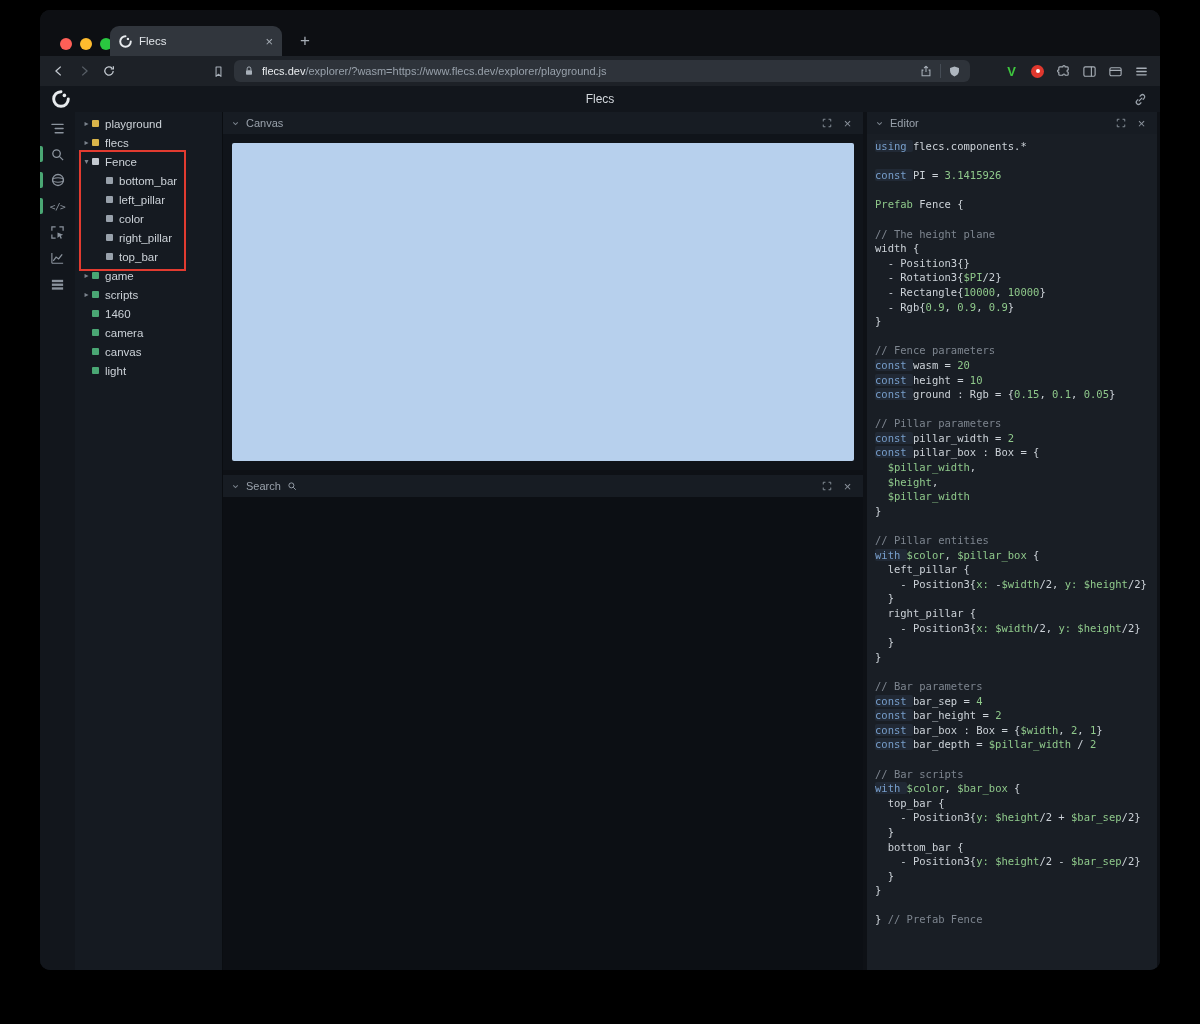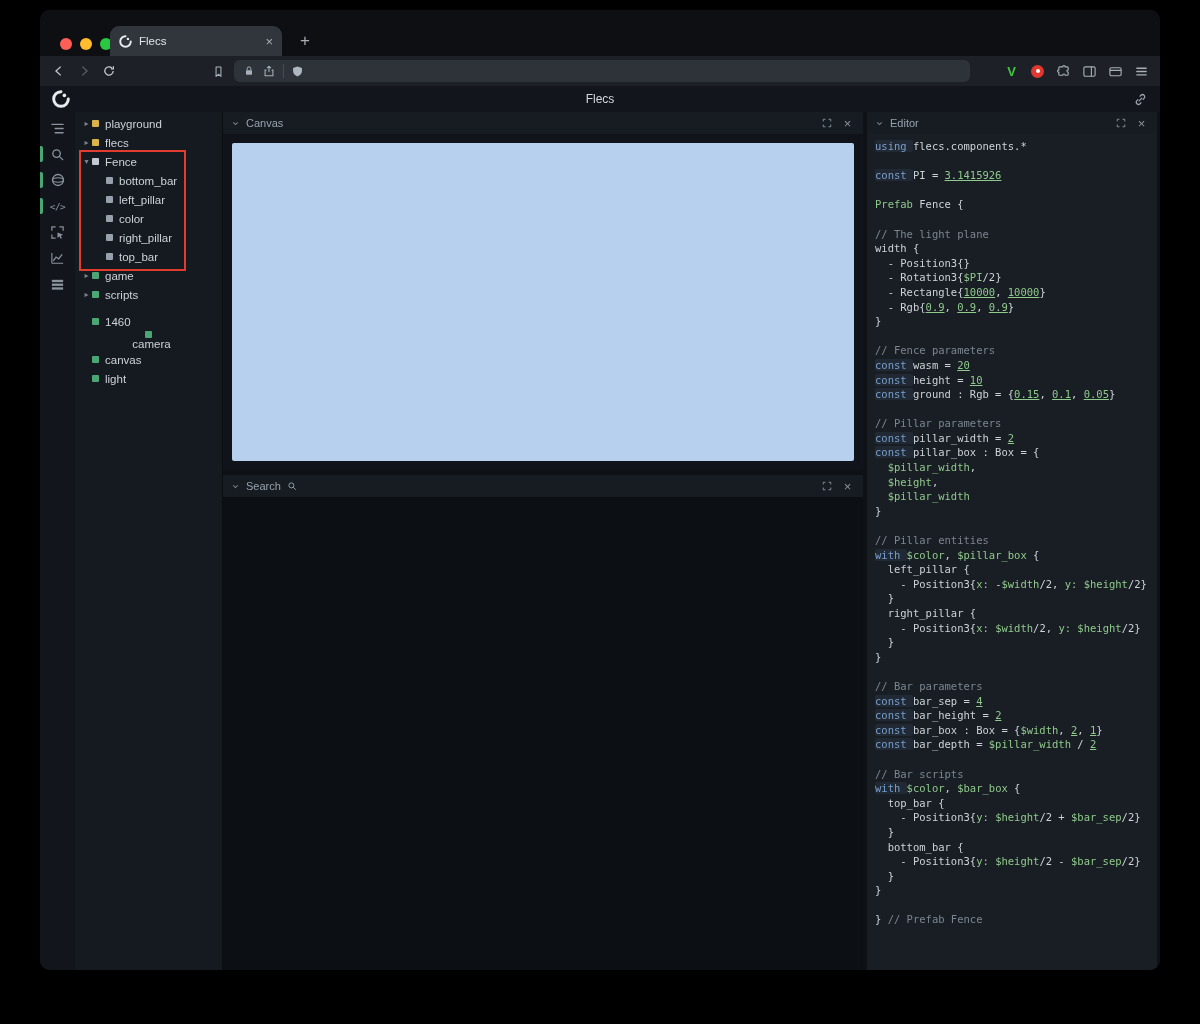--- a/index.html
+++ b/index.html
@@ -67,21 +67,21 @@
   .canvas-body { height:318px; margin:9px; border-radius:2px; }
   .center-gap { height:5px; background:#0e1116; flex:none; }
   .search-panel { flex:1; display:flex; flex-direction:column; min-height:0; }
   .search-body { flex:1; background:#0c0f14; }
 
   .editor-panel { width:290px; margin-right:3px; display:flex; flex-direction:column; background:#191e25; flex:none; }
   .code { flex:1; padding:5px 8px; font-family:"DejaVu Sans Mono", monospace; font-size:10.5px;
           line-height:14.6px; color:#ccd2d8; overflow:hidden; }
   .codeline { white-space:pre; height:14.6px; }
   .tk-k { color:#779ecb; background:rgba(110,152,200,0.10); border-radius:2px; }
-  .tk-n { color:#8fc98b;text-decoration:underline; }
+  .tk-n { color:#8fc98b; }
   .tk-v { color:#8fc98b; }
   .tk-c { color:#7d858f; }
   .tk-g { color:#8fc98b; }
   .tk-p { color:#ccd2d8; }
   svg { display:block; }
 </style>
 </head>
 <body>
 
 <div class="stage">
@@ -128,20 +128,21 @@
             <path d="M5 2.5h6V14l-3-2.6L5 14z" fill="none" stroke="currentColor" stroke-width="1.3" stroke-linejoin="round"></path>
           </svg>
       </span>
       <div class="urlbar">
         <span>
           <svg width="12" height="12" viewBox="0 0 16 16">
               <rect x="4" y="7" width="8" height="6" rx="1" fill="currentColor"></rect>
               <path d="M5.5 7V5a2.5 2.5 0 0 1 5 0v2" fill="none" stroke="currentColor" stroke-width="1.3"></path>
             </svg>
         </span>
+        <span class="url"><b>flecs.dev</b><span>/explorer/?wasm=https://www.flecs.dev/explorer/playground.js</span></span>
         <span>
           <svg width="14" height="14" viewBox="0 0 16 16">
               <path d="M5 7H3.5v6.5h9V7H11" fill="none" stroke="currentColor" stroke-width="1.2"></path>
               <path d="M8 2.5V9M8 2.5 5.8 4.7M8 2.5l2.2 2.2" fill="none" stroke="currentColor" stroke-width="1.2"></path>
             </svg>
         </span>
         <span class="url-div"></span>
         <span>
           <svg width="13" height="13" viewBox="0 0 16 16">
               <path d="M8 1.8l5.5 1.8v3.9c0 3.3-2.6 5.6-5.5 6.7-2.9-1.1-5.5-3.4-5.5-6.7V3.6z" fill="#aeb6bf"></path>
@@ -283,26 +284,26 @@
               <div class="trow" style="padding-left: 6px;">
                 <span class="arrow">▸</span>
                 <span class="sq" style="background: rgb(74, 167, 116);"></span>
                 <span>game</span>
               </div>
               <div class="trow" style="padding-left: 6px;">
                 <span class="arrow">▸</span>
                 <span class="sq" style="background: rgb(74, 167, 116);"></span>
                 <span>scripts</span>
               </div>
-              <div class="trow" style="padding-left: 6px; margin-top: 8px;">
+              <div class="trow" style="padding-left: 6px;">
                 <span class="arrow"></span>
                 <span class="sq" style="background: rgb(74, 167, 116);"></span>
                 <span>1460</span>
               </div>
-              <div class="trow" style="padding-left: 6px; flex-direction: column;">
+              <div class="trow" style="padding-left: 6px;">
                 <span class="arrow"></span>
                 <span class="sq" style="background: rgb(74, 167, 116);"></span>
                 <span>camera</span>
               </div>
               <div class="trow" style="padding-left: 6px;">
                 <span class="arrow"></span>
                 <span class="sq" style="background: rgb(74, 167, 116);"></span>
                 <span>canvas</span>
               </div>
               <div class="trow" style="padding-left: 6px;">
@@ -378,21 +379,21 @@
             </span>
             <span class="ph-ic ph-close">×</span>
           </div>
           <div class="code">
               <div class="codeline"><span class="tk-k">using </span><span class="tk-p">flecs.components.*</span></div>
               <div class="codeline">&nbsp;</div>
               <div class="codeline"><span class="tk-k">const </span><span class="tk-p">PI = </span><span class="tk-n">3.1415926</span></div>
               <div class="codeline">&nbsp;</div>
               <div class="codeline"><span class="tk-g">Prefab </span><span class="tk-p">Fence {</span></div>
               <div class="codeline">&nbsp;</div>
-              <div class="codeline"><span class="tk-c">// The light plane</span></div>
+              <div class="codeline"><span class="tk-c">// The height plane</span></div>
               <div class="codeline"><span class="tk-p">width {</span></div>
               <div class="codeline"><span class="tk-p">  - Position3{}</span></div>
               <div class="codeline"><span class="tk-p">  - Rotation3{</span><span class="tk-v">$PI</span><span class="tk-p">/2}</span></div>
               <div class="codeline"><span class="tk-p">  - Rectangle{</span><span class="tk-n">10000</span><span class="tk-p">, </span><span class="tk-n">10000</span><span class="tk-p">}</span></div>
               <div class="codeline"><span class="tk-p">  - Rgb{</span><span class="tk-n">0.9</span><span class="tk-p">, </span><span class="tk-n">0.9</span><span class="tk-p">, </span><span class="tk-n">0.9</span><span class="tk-p">}</span></div>
               <div class="codeline"><span class="tk-p">}</span></div>
               <div class="codeline">&nbsp;</div>
               <div class="codeline"><span class="tk-c">// Fence parameters</span></div>
               <div class="codeline"><span class="tk-k">const </span><span class="tk-p">wasm = </span><span class="tk-n">20</span></div>
               <div class="codeline"><span class="tk-k">const </span><span class="tk-p">height = </span><span class="tk-n">10</span></div>

